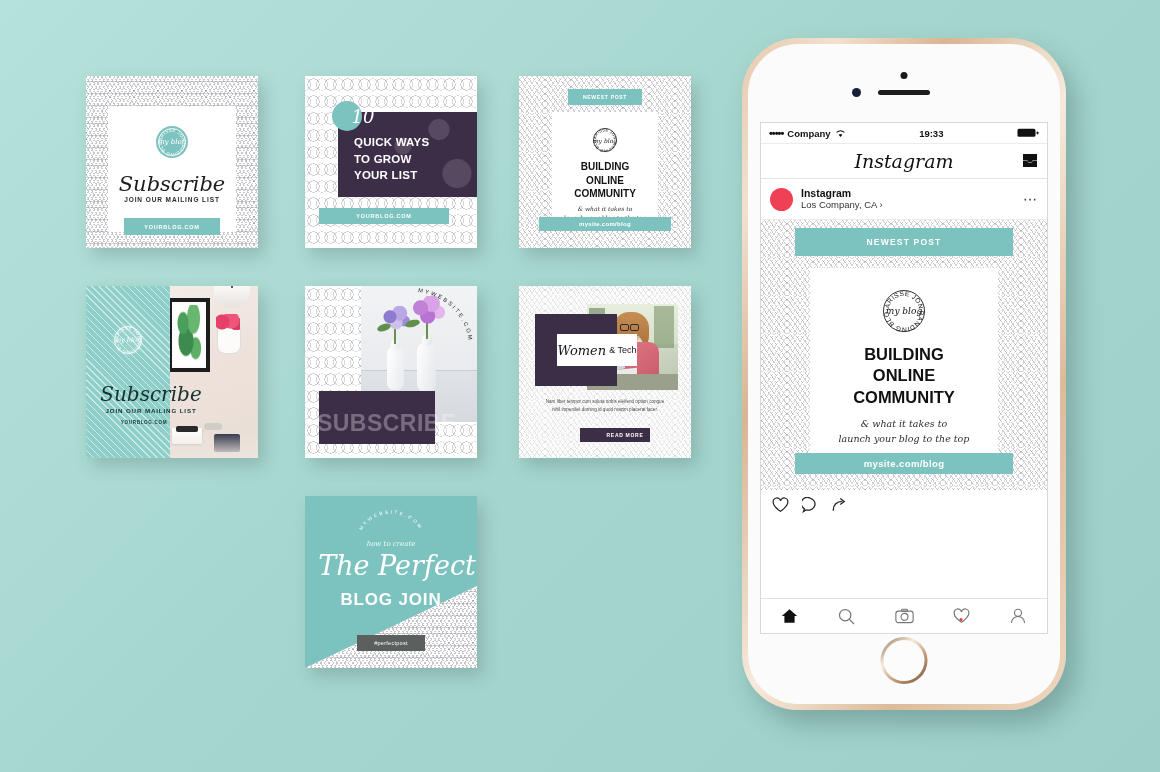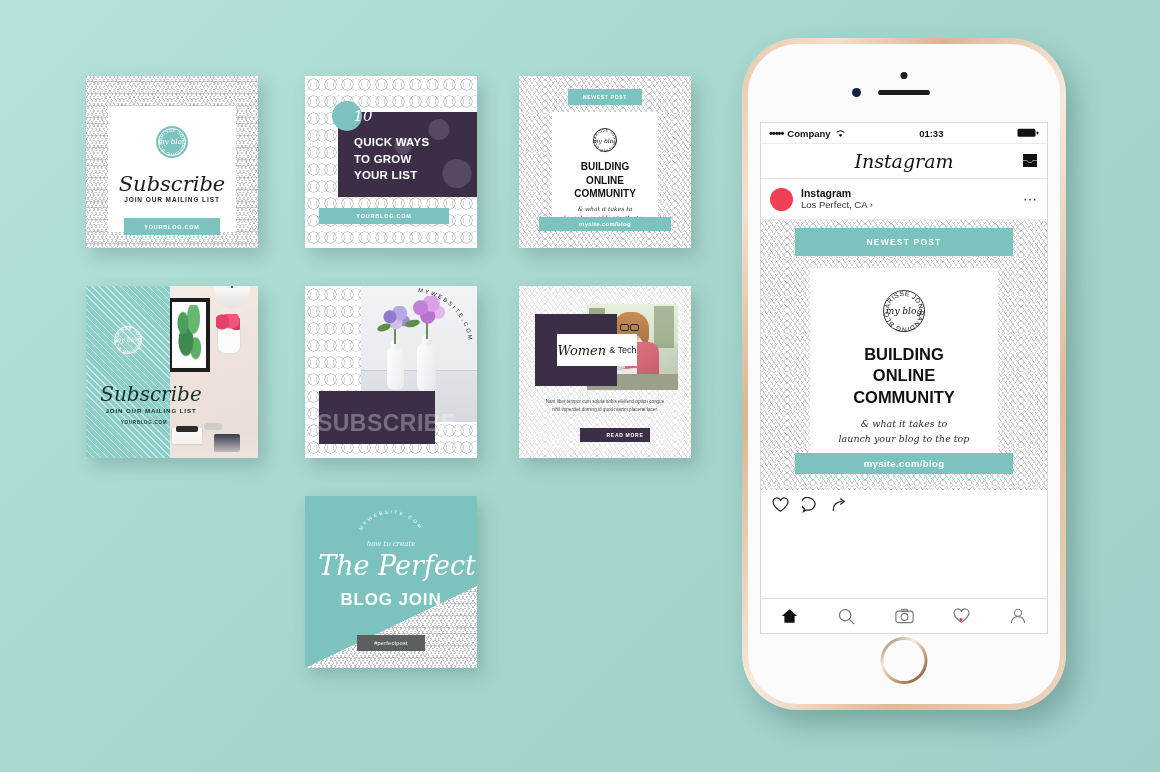--- a/index.html
+++ b/index.html
@@ -152,21 +152,21 @@
         radial-gradient(circle at 30% 40%, #fff 0 8px, transparent 9px),
         radial-gradient(circle at 60% 25%, #fff 0 10px, transparent 11px),
         radial-gradient(circle at 75% 65%, #fff 0 14px, transparent 15px);"></div>
       <div style="position:absolute;left:16px;top:22px;color:#fff;font-size:11.5px;font-weight:bold;line-height:1.45;letter-spacing:.02em;">
         <div>QUICK WAYS</div>
         <div>TO GROW</div>
         <div>YOUR LIST</div>
       </div>
     </div>
     <div class="teal" style="position:absolute;left:27px;top:25px;width:30px;height:30px;border-radius:50%;display:flex;align-items:center;justify-content:center;">
-      <span class="script" style="color:#fff;font-size:15px;margin-left:32px;">10</span>
+      <span class="script" style="color:#fff;font-size:18px;margin-left:32px;">10</span>
     </div>
     <div class="teal" style="position:absolute;left:14px;top:132px;width:130px;height:16px;display:flex;align-items:center;justify-content:center;">
       <span class="tracked" style="font-size:5.5px;color:#fff;font-weight:bold;">YOURBLOG.COM</span>
     </div>
   </div>
 
   <div class="card" style="left:519px;top:76px;width:172px;height:172px;">
     <div class="pat-tri"></div>
     <div class="teal" style="position:absolute;left:49px;top:13px;width:74px;height:16px;display:flex;align-items:center;justify-content:center;">
       <span class="tracked" style="font-size:5px;color:#fff;font-weight:bold;">NEWEST POST</span>
@@ -331,40 +331,40 @@
 
         <div class="statusbar">
           <div style="display:flex;align-items:center;gap:4px;">
             <span class="dots5">•••••</span>
             <span>Company</span>
             <svg width="11" height="9" viewBox="0 0 11 9">
               <path d="M5.5 8 L3.6 5.8 A3 3 0 0 1 7.4 5.8 Z" fill="#111"></path>
               <path d="M1.6 3.4 A6 6 0 0 1 9.4 3.4" stroke="#111" stroke-width="1.1" fill="none"></path>
             </svg>
           </div>
-          <span>01:33</span>
+          <span>19:33</span>
           <svg width="22" height="10" viewBox="0 0 22 10">
             <rect x="0.5" y="0.8" width="18" height="8" rx="1.6" fill="#111"></rect>
             <rect x="19.6" y="3.4" width="1.8" height="3" rx="0.8" fill="#111"></rect>
           </svg>
         </div>
 
         <div class="navbar">
           <span class="ig-logo">Instagram</span>
           <svg style="position:absolute;right:9px;top:9px;" width="16" height="15" viewBox="0 0 16 15">
             <path d="M1 1 h14 v6 h-4 l-1.3 2h-3.4L5 7H1z" fill="#111"></path>
             <path d="M1 7.6 L5 7.6 l1.3 2h3.4L11 7.6h4v6.4H1z" fill="#111"></path>
           </svg>
         </div>
 
         <div class="userrow">
           <div class="avatar"></div>
           <div>
             <div class="uname">Instagram</div>
-            <div class="uloc">Los Perfect, CA ›</div>
+            <div class="uloc">Los Company, CA ›</div>
           </div>
           <div class="dots3">⋯</div>
         </div>
 
         <div class="post">
           <div class="pat-tri"></div>
           <div class="teal" style="position:absolute;left:34px;right:34px;top:8px;height:28px;display:flex;align-items:center;justify-content:center;">
             <span class="tracked" style="font-size:8.5px;color:#fff;font-weight:bold;">NEWEST POST</span>
           </div>
           <div style="position:absolute;left:49px;right:49px;top:48px;bottom:30px;background:#fff;"></div>

